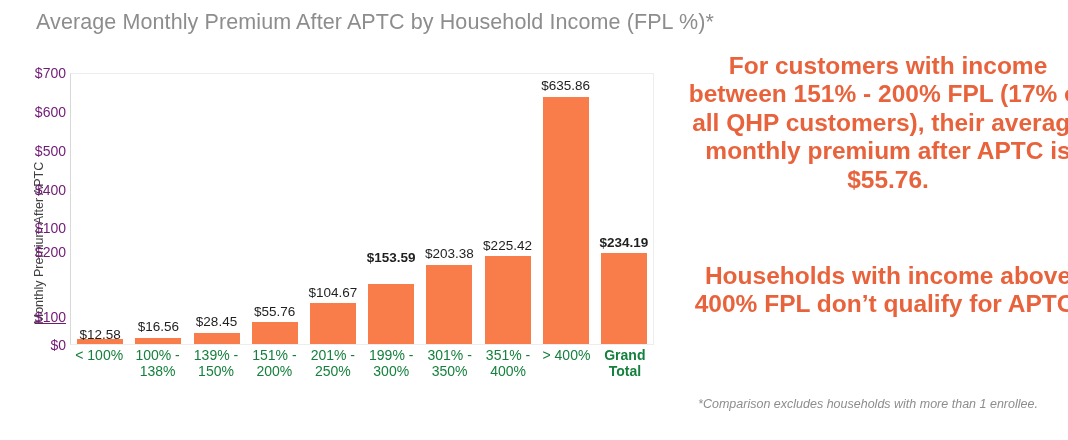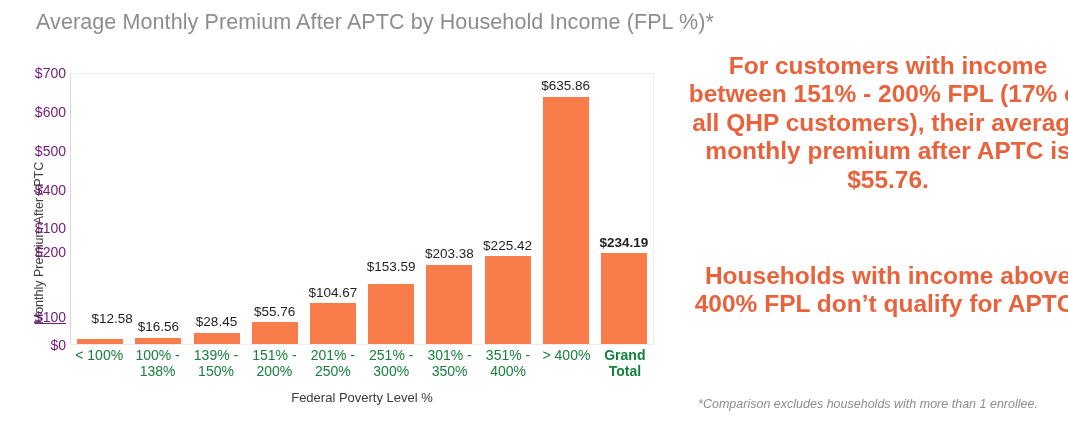--- a/index.html
+++ b/index.html
@@ -200,41 +200,41 @@
       <div class="y-tick" style="top: 171.429px;">$100</div>
       <div class="y-tick" style="top: 195px;">$200</div>
       <div class="y-tick" style="top: 260px; text-decoration: underline;">$100</div>
       <div class="y-tick" style="top: 288px;">$0</div>
     </div>
 
   <div id="plot-area">
     <div id="plot-inner">
       <div id="bars">
           <div class="bar-slot">
-            <div class="bar-label" style="bottom: 19px; margin-left: 12px;">$12.58</div>
+            <div class="bar-label" style="bottom: 3px;">$12.58</div>
             <div class="bar-rect" style="height: 4.88823px; background: rgb(249, 124, 75);"></div>
           </div>
           <div class="bar-slot">
             <div class="bar-label" style="bottom: 10.4347px;">$16.56</div>
             <div class="bar-rect" style="height: 6.43474px; background: rgb(249, 124, 75);"></div>
           </div>
           <div class="bar-slot">
             <div class="bar-label" style="bottom: 15.0549px;">$28.45</div>
             <div class="bar-rect" style="height: 11.0549px; background: rgb(249, 124, 75);"></div>
           </div>
           <div class="bar-slot">
             <div class="bar-label" style="bottom: 25.6667px;">$55.76</div>
             <div class="bar-rect" style="height: 21.6667px; background: rgb(249, 124, 75);"></div>
           </div>
           <div class="bar-slot">
             <div class="bar-label" style="bottom: 44.6718px;">$104.67</div>
             <div class="bar-rect" style="height: 40.6718px; background: rgb(249, 124, 75);"></div>
           </div>
           <div class="bar-slot">
-            <div class="bar-label" style="bottom: 71px;">$153.59</div>
+            <div class="bar-label" style="bottom: 80px; font-weight: bold;">$153.59</div>
             <div class="bar-rect" style="height: 59.6807px; background: rgb(249, 124, 75);"></div>
           </div>
           <div class="bar-slot">
             <div class="bar-label" style="bottom: 83.0277px;">$203.38</div>
             <div class="bar-rect" style="height: 79.0277px; background: rgb(249, 124, 75);"></div>
           </div>
           <div class="bar-slot">
             <div class="bar-label" style="bottom: 91.5918px;">$225.42</div>
             <div class="bar-rect" style="height: 87.5918px; background: rgb(249, 124, 75);"></div>
           </div>
@@ -264,41 +264,40 @@
       </div>
       <div class="x-tick">
         <div>151% -</div>
         <div>200%</div>
       </div>
       <div class="x-tick">
         <div>201% -</div>
         <div>250%</div>
       </div>
       <div class="x-tick">
-        <div>251% -</div>
+        <div>199% -</div>
         <div>300%</div>
       </div>
       <div class="x-tick">
         <div>301% -</div>
         <div>350%</div>
       </div>
       <div class="x-tick">
         <div>351% -</div>
         <div>400%</div>
       </div>
       <div class="x-tick">
         <div>&gt; 400%</div>
       </div>
       <div class="x-tick bold">
         <div>Grand</div>
         <div>Total</div>
       </div>
     </div>
 
-  <div id="x-axis-title">Federal Poverty Level %</div>
 
 </div>
 
 <div id="callouts">
   <div class="callout" id="callout-1">For customers with income between 151% - 200% FPL (17% of all QHP customers), their average monthly premium after APTC is $55.76.</div>
   <div class="callout" id="callout-2">Households with income above 400% FPL don’t qualify for APTC.</div>
   <div id="footnote">*Comparison excludes households with more than 1 enrollee.</div>
 </div>
 
 </body></html>

